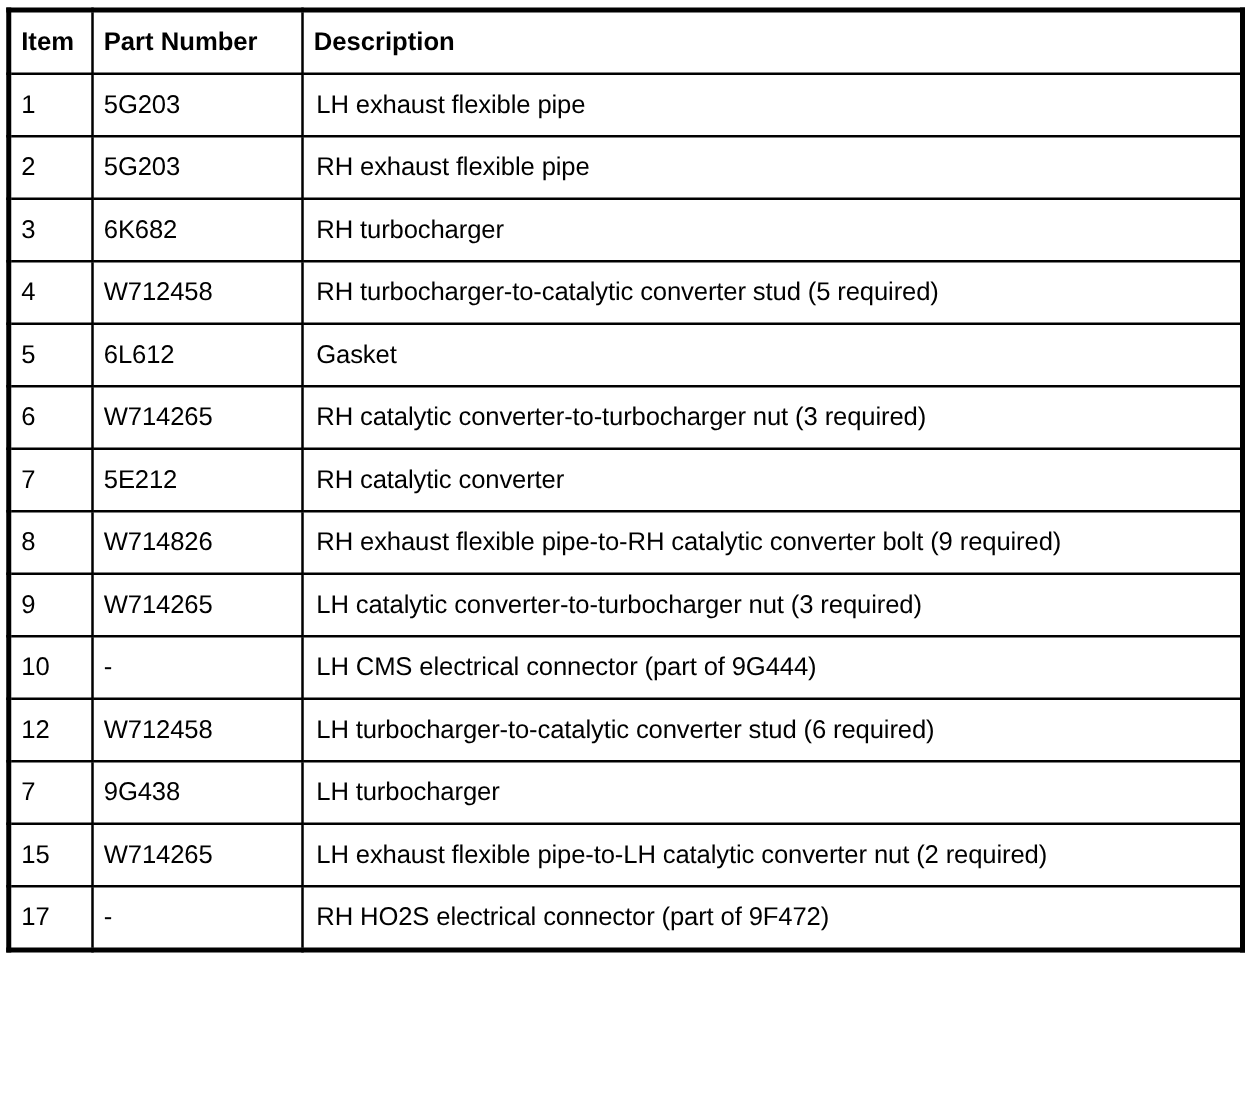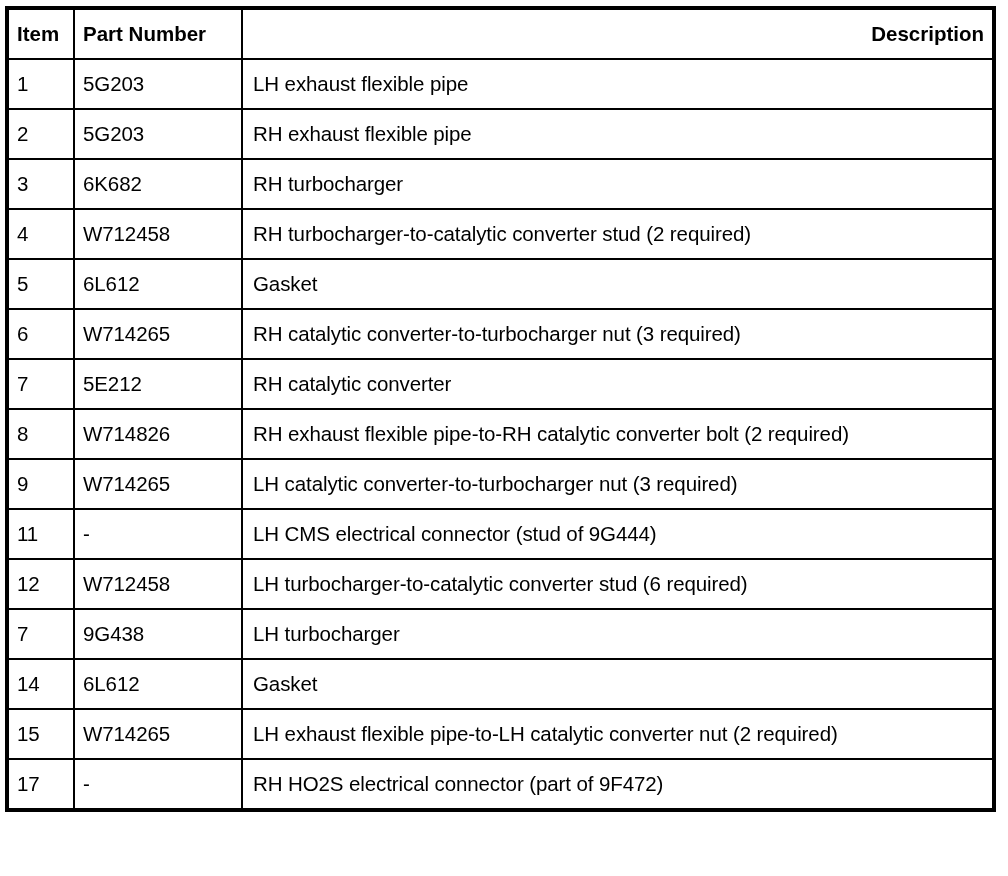--- a/index.html
+++ b/index.html
@@ -51,21 +51,21 @@
     letter-spacing: -0.1px;
   }
 
   table.parts-table thead th {
     font-weight: bold;
     font-size: 20.5px;
     letter-spacing: 0px;
   }
 
   table.parts-table thead th.head-desc {
-    text-align: right;
+    text-align: left;
   }
 
   table.parts-table td.cell-desc {
     padding-left: 10px;
   }
 
   table.parts-table td.cell-item {
     padding-left: 8px;
   }
 
@@ -102,66 +102,61 @@
         <td class="cell-desc">RH exhaust flexible pipe</td>
       </tr>
       <tr>
         <td class="cell-item">3</td>
         <td class="cell-part">6K682</td>
         <td class="cell-desc">RH turbocharger</td>
       </tr>
       <tr>
         <td class="cell-item">4</td>
         <td class="cell-part">W712458</td>
-        <td class="cell-desc">RH turbocharger-to-catalytic converter stud (2 required)</td>
+        <td class="cell-desc">RH turbocharger-to-catalytic converter stud (5 required)</td>
       </tr>
       <tr>
         <td class="cell-item">5</td>
         <td class="cell-part">6L612</td>
         <td class="cell-desc">Gasket</td>
       </tr>
       <tr>
         <td class="cell-item">6</td>
         <td class="cell-part">W714265</td>
         <td class="cell-desc">RH catalytic converter-to-turbocharger nut (3 required)</td>
       </tr>
       <tr>
         <td class="cell-item">7</td>
         <td class="cell-part">5E212</td>
         <td class="cell-desc">RH catalytic converter</td>
       </tr>
       <tr>
         <td class="cell-item">8</td>
         <td class="cell-part">W714826</td>
-        <td class="cell-desc">RH exhaust flexible pipe-to-RH catalytic converter bolt (2 required)</td>
+        <td class="cell-desc">RH exhaust flexible pipe-to-RH catalytic converter bolt (9 required)</td>
       </tr>
       <tr>
         <td class="cell-item">9</td>
         <td class="cell-part">W714265</td>
         <td class="cell-desc">LH catalytic converter-to-turbocharger nut (3 required)</td>
       </tr>
       <tr>
-        <td class="cell-item">11</td>
+        <td class="cell-item">10</td>
         <td class="cell-part">-</td>
-        <td class="cell-desc">LH CMS electrical connector (stud of 9G444)</td>
+        <td class="cell-desc">LH CMS electrical connector (part of 9G444)</td>
       </tr>
       <tr>
         <td class="cell-item">12</td>
         <td class="cell-part">W712458</td>
         <td class="cell-desc">LH turbocharger-to-catalytic converter stud (6 required)</td>
       </tr>
       <tr>
         <td class="cell-item">7</td>
         <td class="cell-part">9G438</td>
         <td class="cell-desc">LH turbocharger</td>
-      </tr>
-      <tr>
-        <td class="cell-item">14</td>
-        <td class="cell-part">6L612</td>
-        <td class="cell-desc">Gasket</td>
       </tr>
       <tr>
         <td class="cell-item">15</td>
         <td class="cell-part">W714265</td>
         <td class="cell-desc">LH exhaust flexible pipe-to-LH catalytic converter nut (2 required)</td>
       </tr>
       <tr>
         <td class="cell-item">17</td>
         <td class="cell-part">-</td>
         <td class="cell-desc">RH HO2S electrical connector (part of 9F472)</td>

